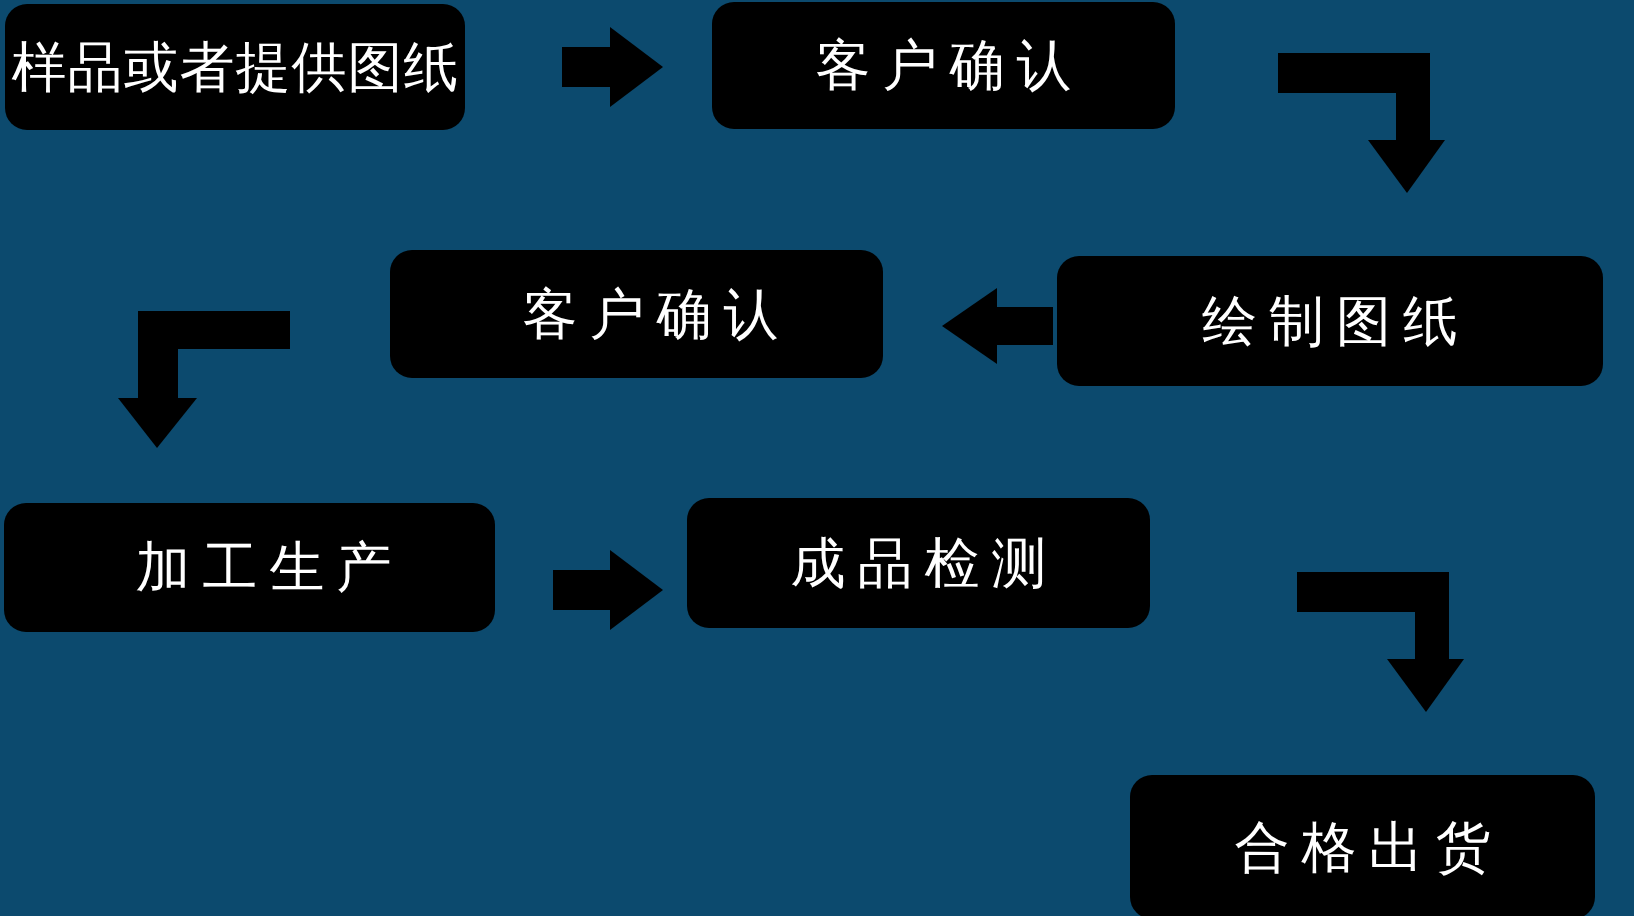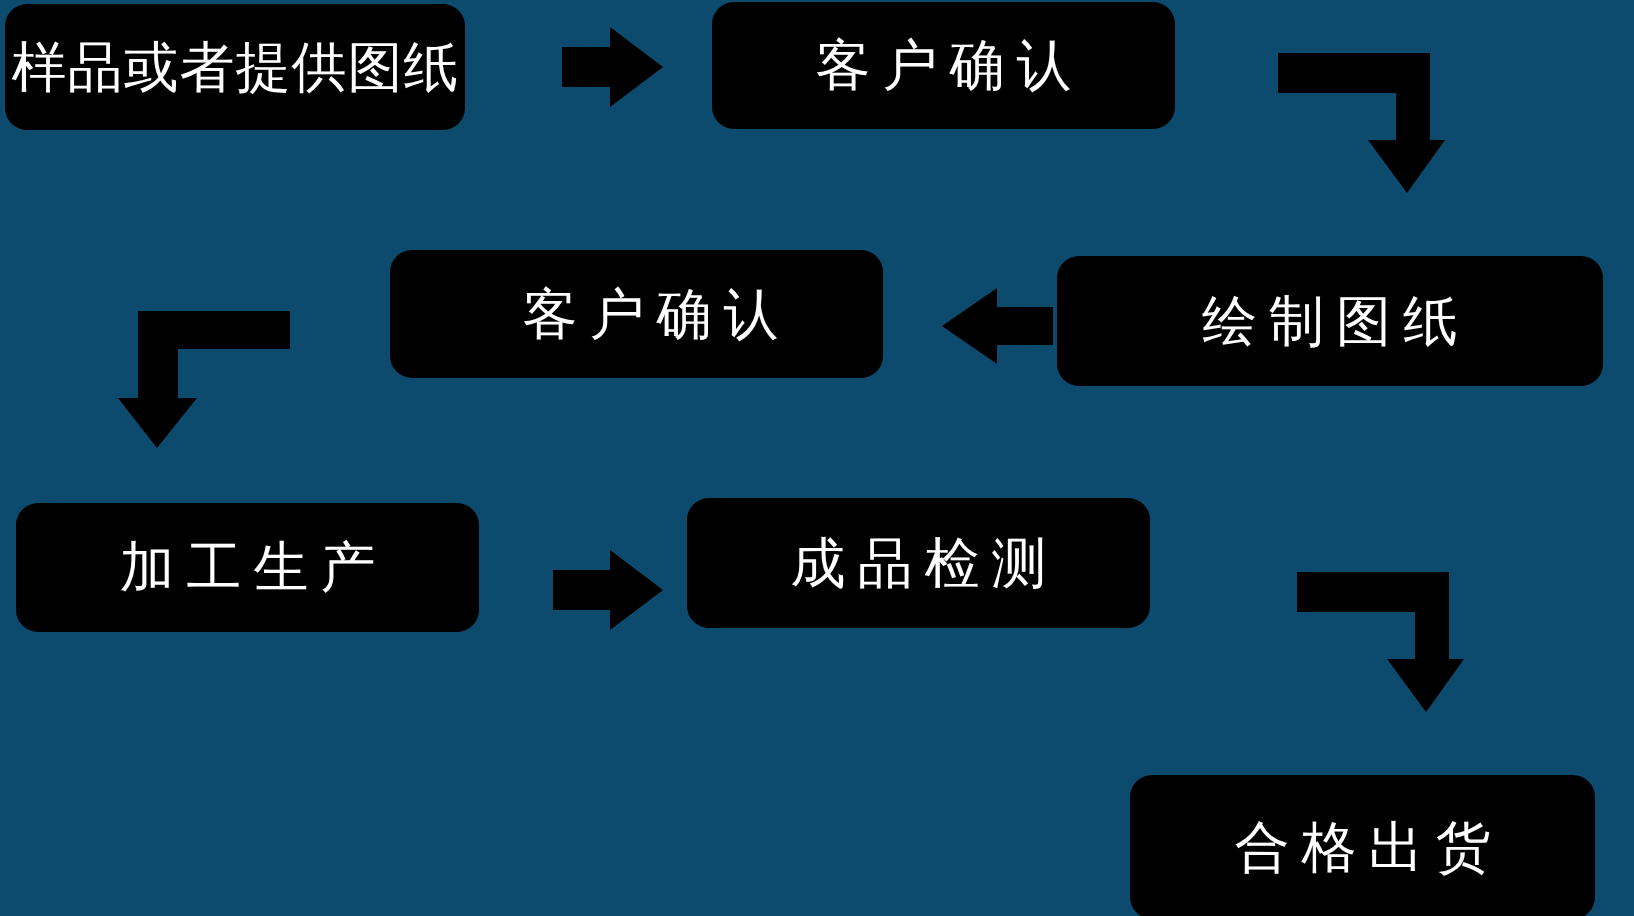--- a/index.html
+++ b/index.html
@@ -31,21 +31,21 @@
   .ls-wide { letter-spacing: 12px; text-indent: 12px; }
   .ls-tight { letter-spacing: 1px; text-indent: 1px; }
   .arrow { position: absolute; display: block; }
   .arrow path, .arrow rect, .arrow polygon { fill: #000000; }
 
   
   #n1 { left: 5px;    top: 4px;   width: 460px; height: 126px; }
   #n2 { left: 712px;  top: 2px;   width: 463px; height: 127px; }
   #n3 { left: 390px;  top: 250px; width: 465px; height: 128px; padding-left: 28px; }
   #n4 { left: 1057px; top: 256px; width: 546px; height: 130px; }
-  #n5 { left: 16px;    top: 503px; width: 463px; height: 129px; }
+  #n5 { left: 4px;    top: 503px; width: 463px; height: 129px; padding-left: 28px; }
   #n6 { left: 687px;  top: 498px; width: 463px; height: 130px; }
   #n7 { left: 1130px; top: 775px; width: 465px; height: 144px; }
 
   
   #a1 { left: 562px;  top: 27px;  }
   #a2 { left: 1278px; top: 53px;  }
   #a3 { left: 942px;  top: 288px; }
   #a4 { left: 112px;  top: 311px; }
   #a5 { left: 553px;  top: 550px; }
   #a6 { left: 1297px; top: 572px; }

